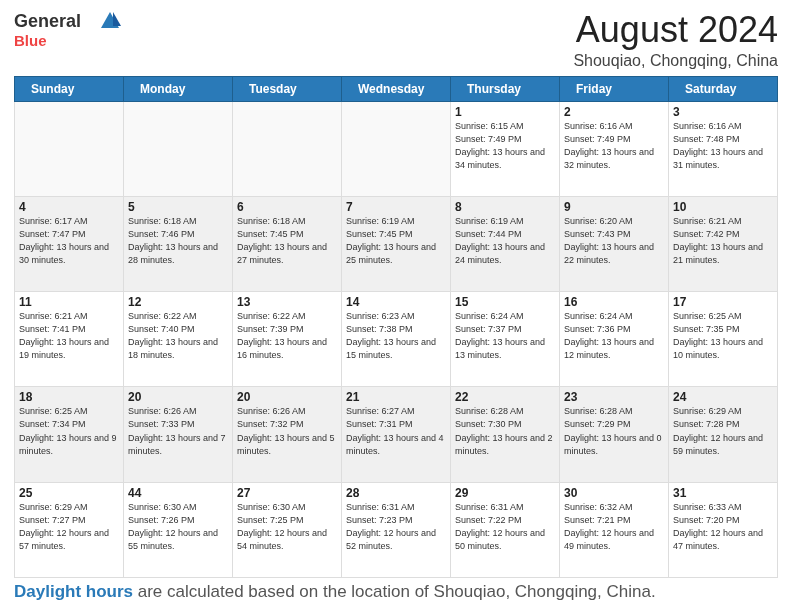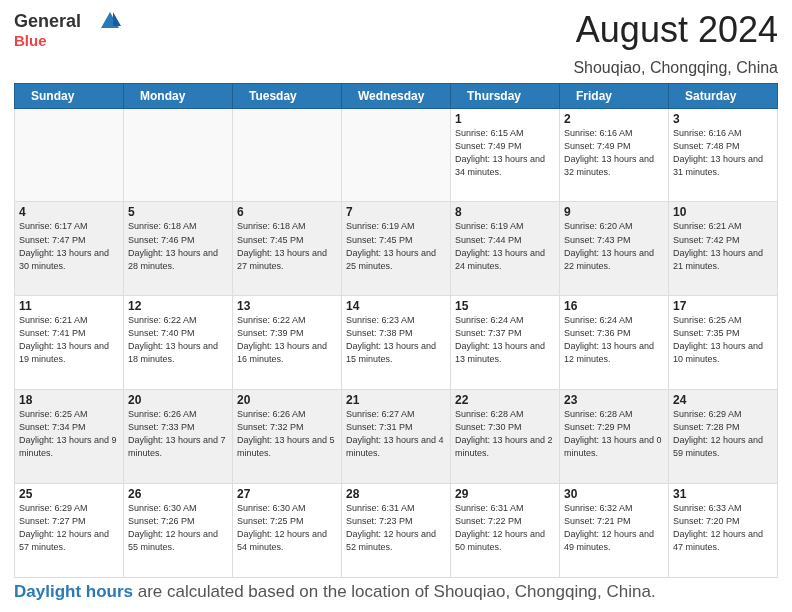--- a/index.html
+++ b/index.html
@@ -54,21 +54,21 @@
     .month-title {
       font-size: 36px;
       font-weight: normal;
       color: #222;
       line-height: 1.1;
       margin-left: 31px;
     }
     .location-title {
       font-size: 16px;
       color: #444;
-      margin-top: 9px;
+      margin-top: 2px;
     }
     .calendar {
       flex: 1;
       border: 1px solid #ccc;
       border-collapse: collapse;
       width: 100%;
       table-layout: fixed;
     }
     .calendar th {
       background: #2a7ab8;
@@ -333,21 +333,21 @@
         </tr>
         <tr>
           <td>
             <span class="day-number">25</span>
             <div class="day-info">Sunrise: 6:29 AM
 Sunset: 7:27 PM
 Daylight: 12 hours
 and 57 minutes.</div>
           </td>
           <td>
-            <span class="day-number">26</span>
+            <span class="day-number">44</span>
             <div class="day-info">Sunrise: 6:30 AM
 Sunset: 7:26 PM
 Daylight: 12 hours
 and 55 minutes.</div>
           </td>
           <td>
             <span class="day-number">27</span>
             <div class="day-info">Sunrise: 6:30 AM
 Sunset: 7:25 PM
 Daylight: 12 hours

